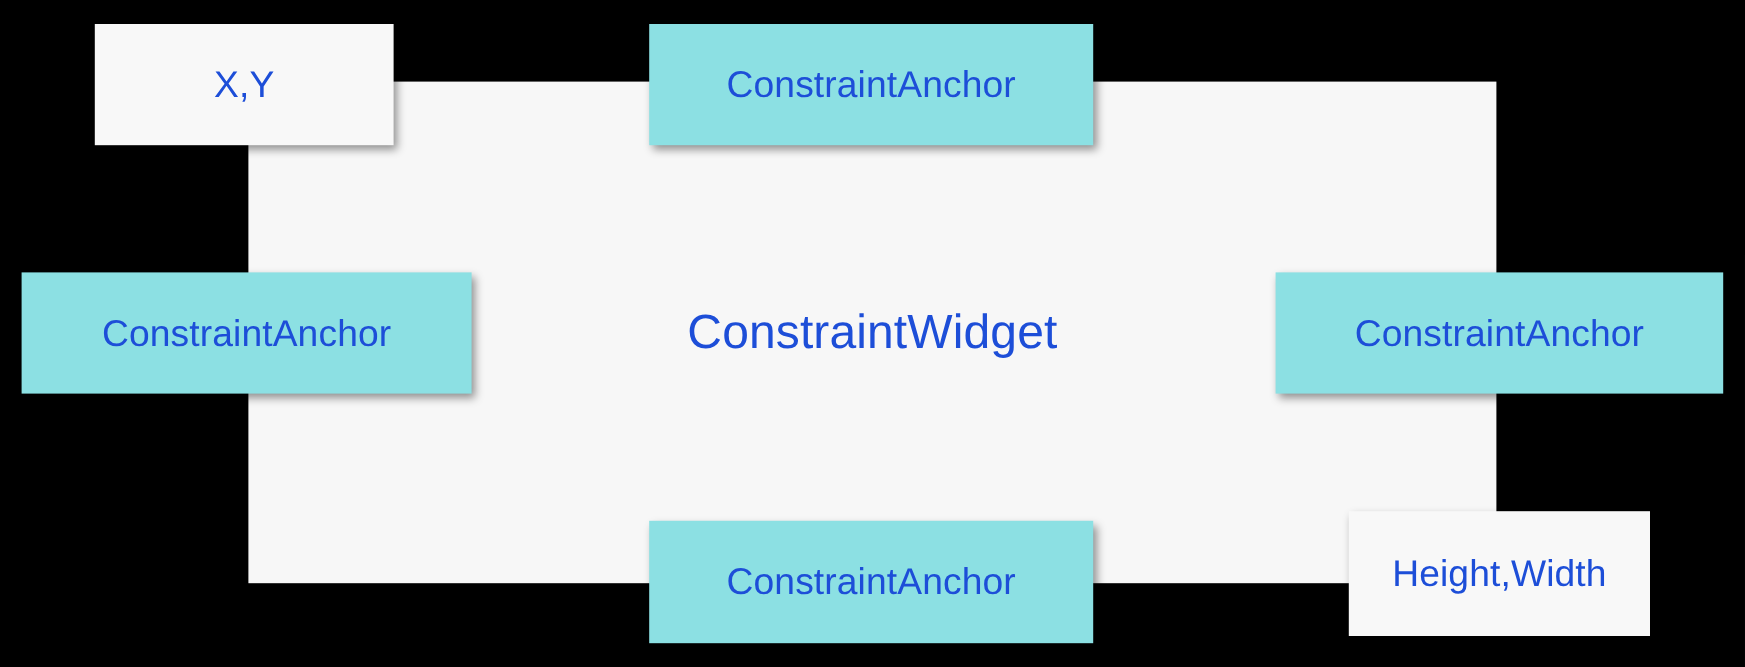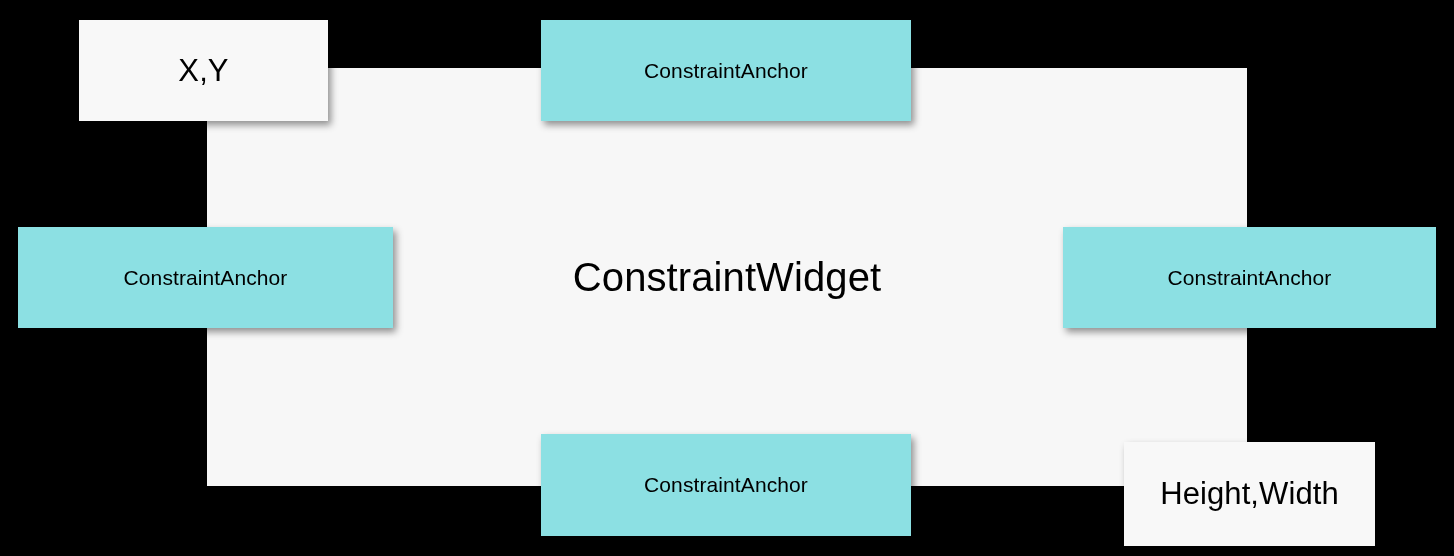--- a/index.html
+++ b/index.html
@@ -16,54 +16,54 @@
     height: 556px;
     background: #000000;
     overflow: hidden;
   }
   .node {
     position: absolute;
     display: flex;
     align-items: center;
     justify-content: center;
     box-sizing: border-box;
-    color: #000000;
+    color: #1d4ed8;
     font-weight: 400;
     letter-spacing: 0.1px;
     text-align: center;
     white-space: nowrap;
   }
   .widget-panel {
     left: 207px;
     top: 68px;
     width: 1040px;
     height: 418px;
     background: #F7F7F7;
     font-size: 40px;
     box-shadow: 3px 4px 7px rgba(0,0,0,0.38);
     z-index: 1;
   }
   .anchor {
     background: #8CE0E3;
-    font-size: 21px;
+    font-size: 31px;
     box-shadow: 3px 4px 7px rgba(0,0,0,0.42);
     z-index: 3;
   }
   .plain {
     background: #F8F8F8;
     font-size: 31px;
     box-shadow: 3px 4px 7px rgba(0,0,0,0.42);
     z-index: 3;
   }
   .anchor-top   { left: 541px;  top: 20px;  width: 370px; height: 101px; }
   .anchor-left  { left: 18px;   top: 227px; width: 375px; height: 101px; }
   .anchor-right { left: 1063px; top: 227px; width: 373px; height: 101px; }
   .anchor-bottom{ left: 541px;  top: 434px; width: 370px; height: 102px; }
   .box-xy       { left: 79px;   top: 20px;  width: 249px; height: 101px; }
-  .box-hw       { left: 1124px; top: 442px; width: 251px; height: 104px; }
+  .box-hw       { left: 1124px; top: 426px; width: 251px; height: 104px; }
 </style>
 </head>
 <body>
 
 <div id="canvas">
 
   <div class="node widget-panel">ConstraintWidget</div>
 
   <div class="node plain box-xy">X,Y</div>
 

